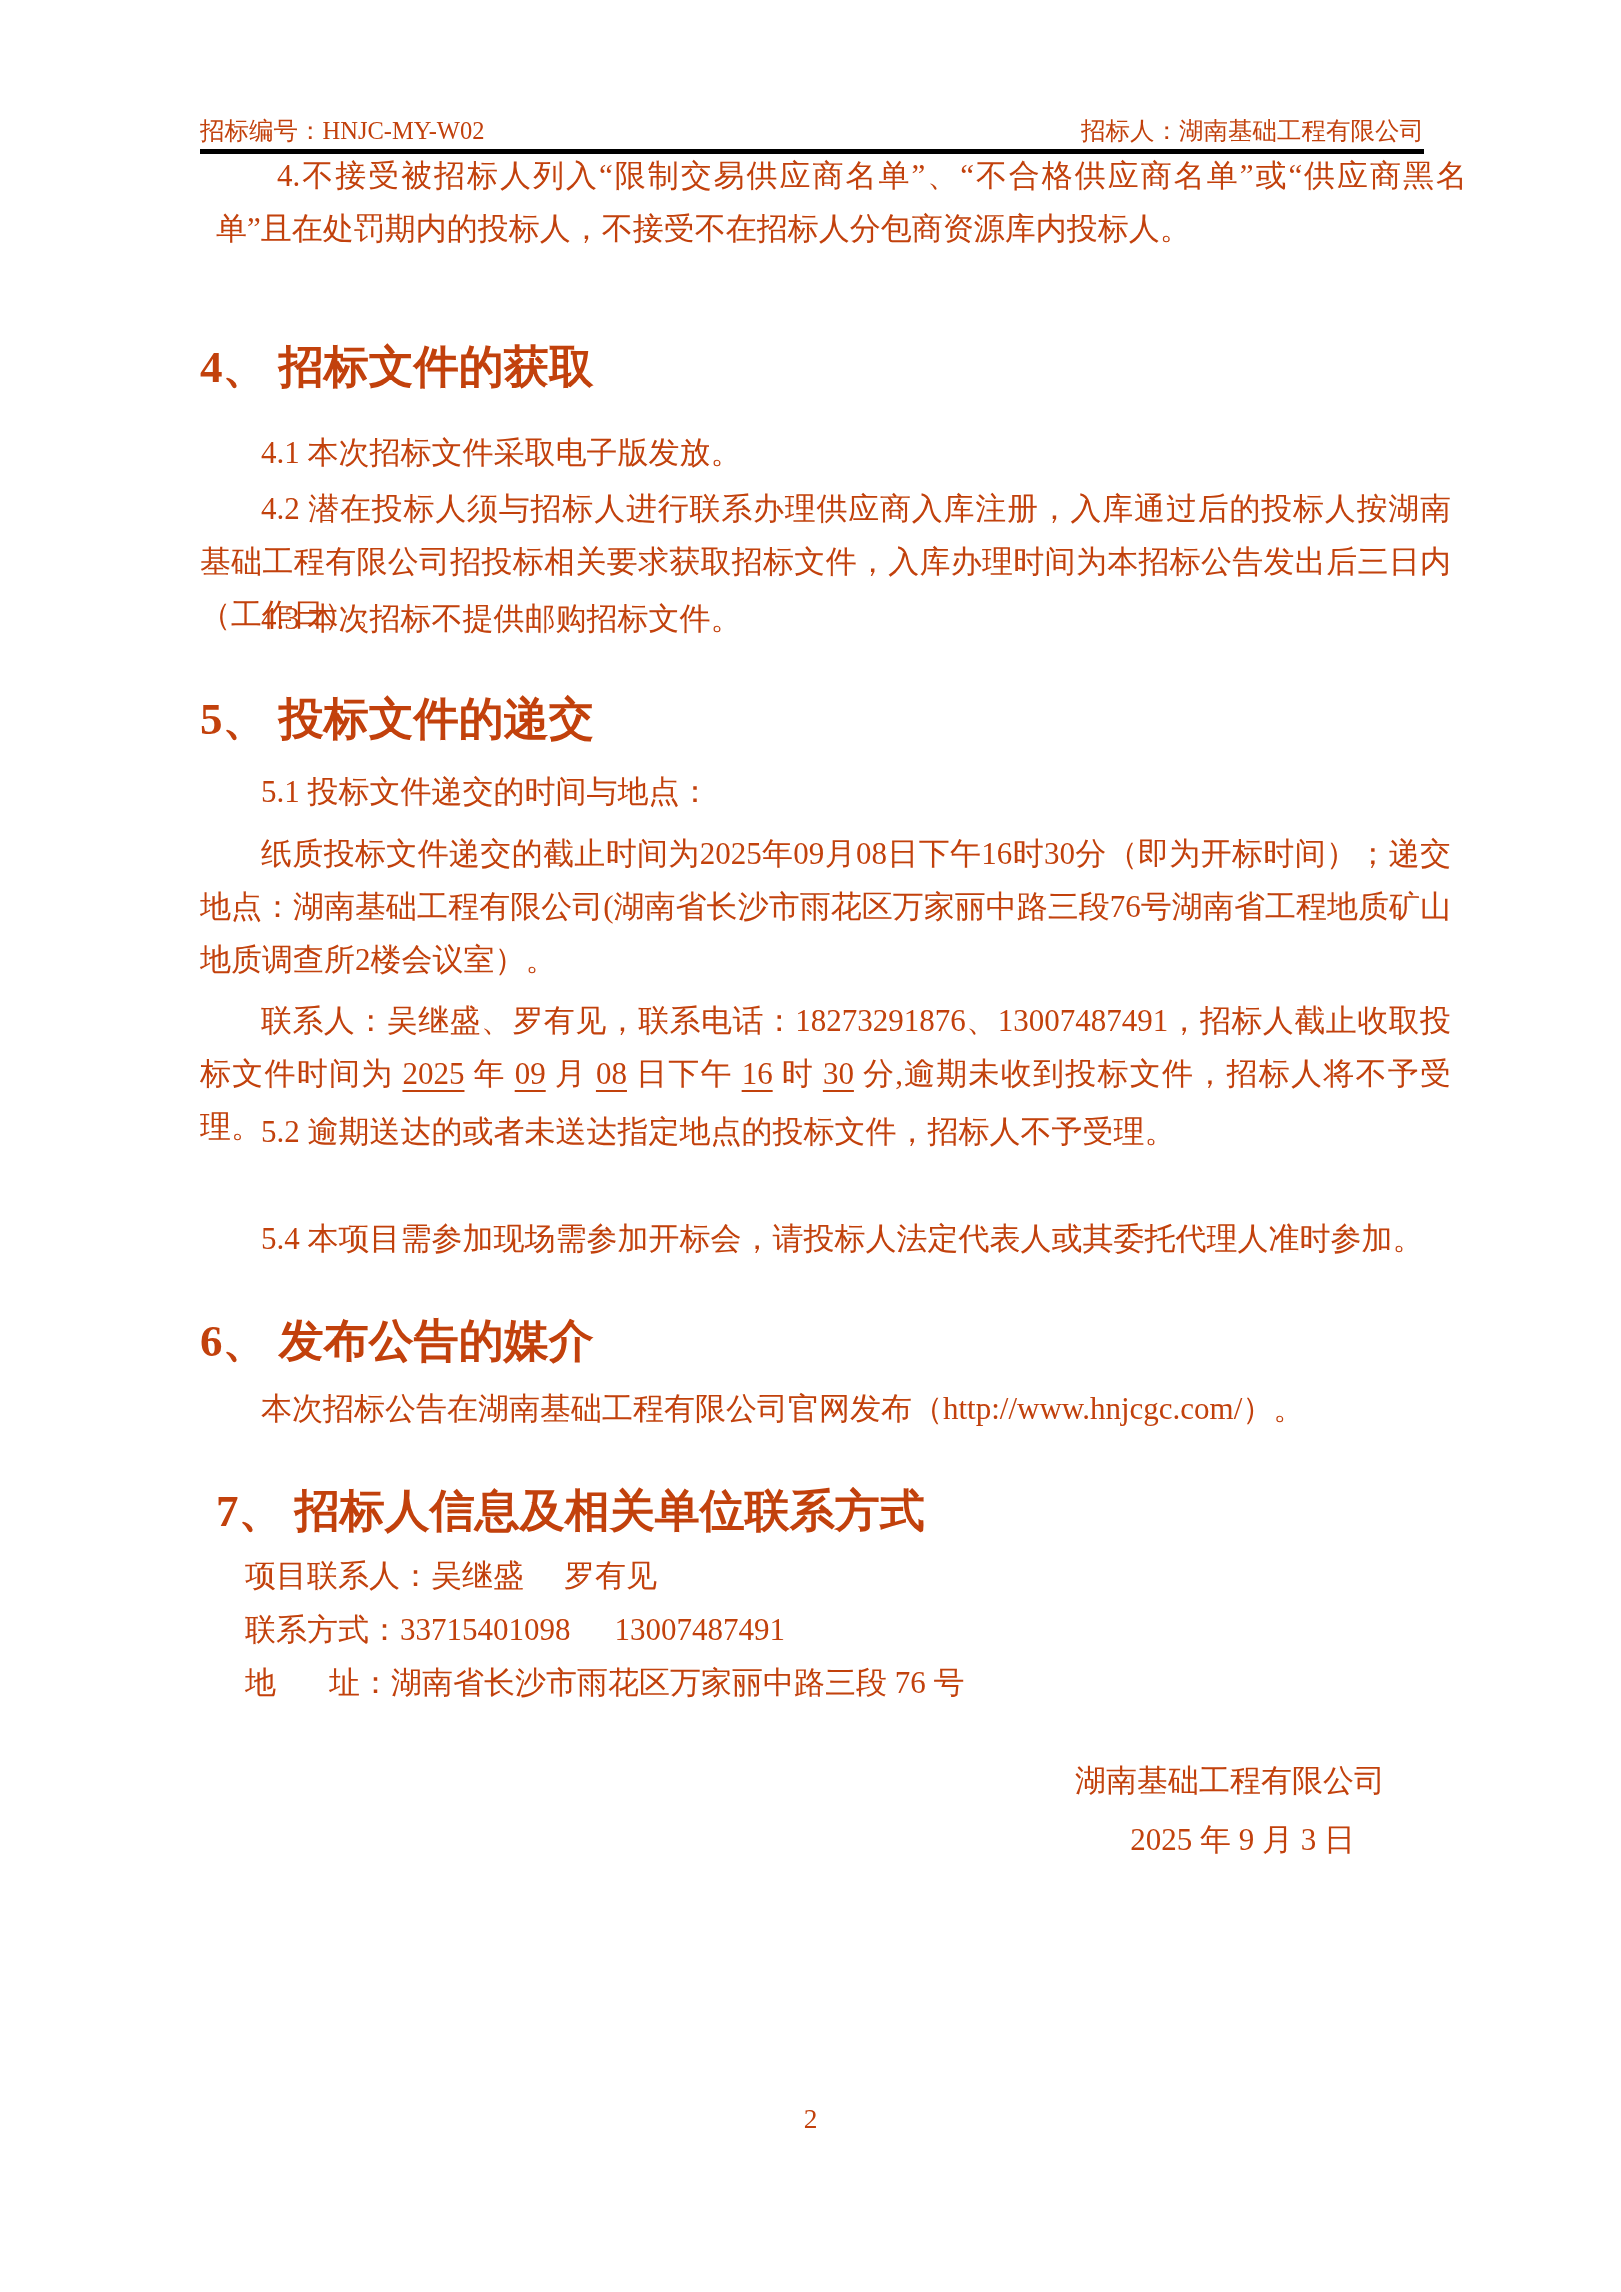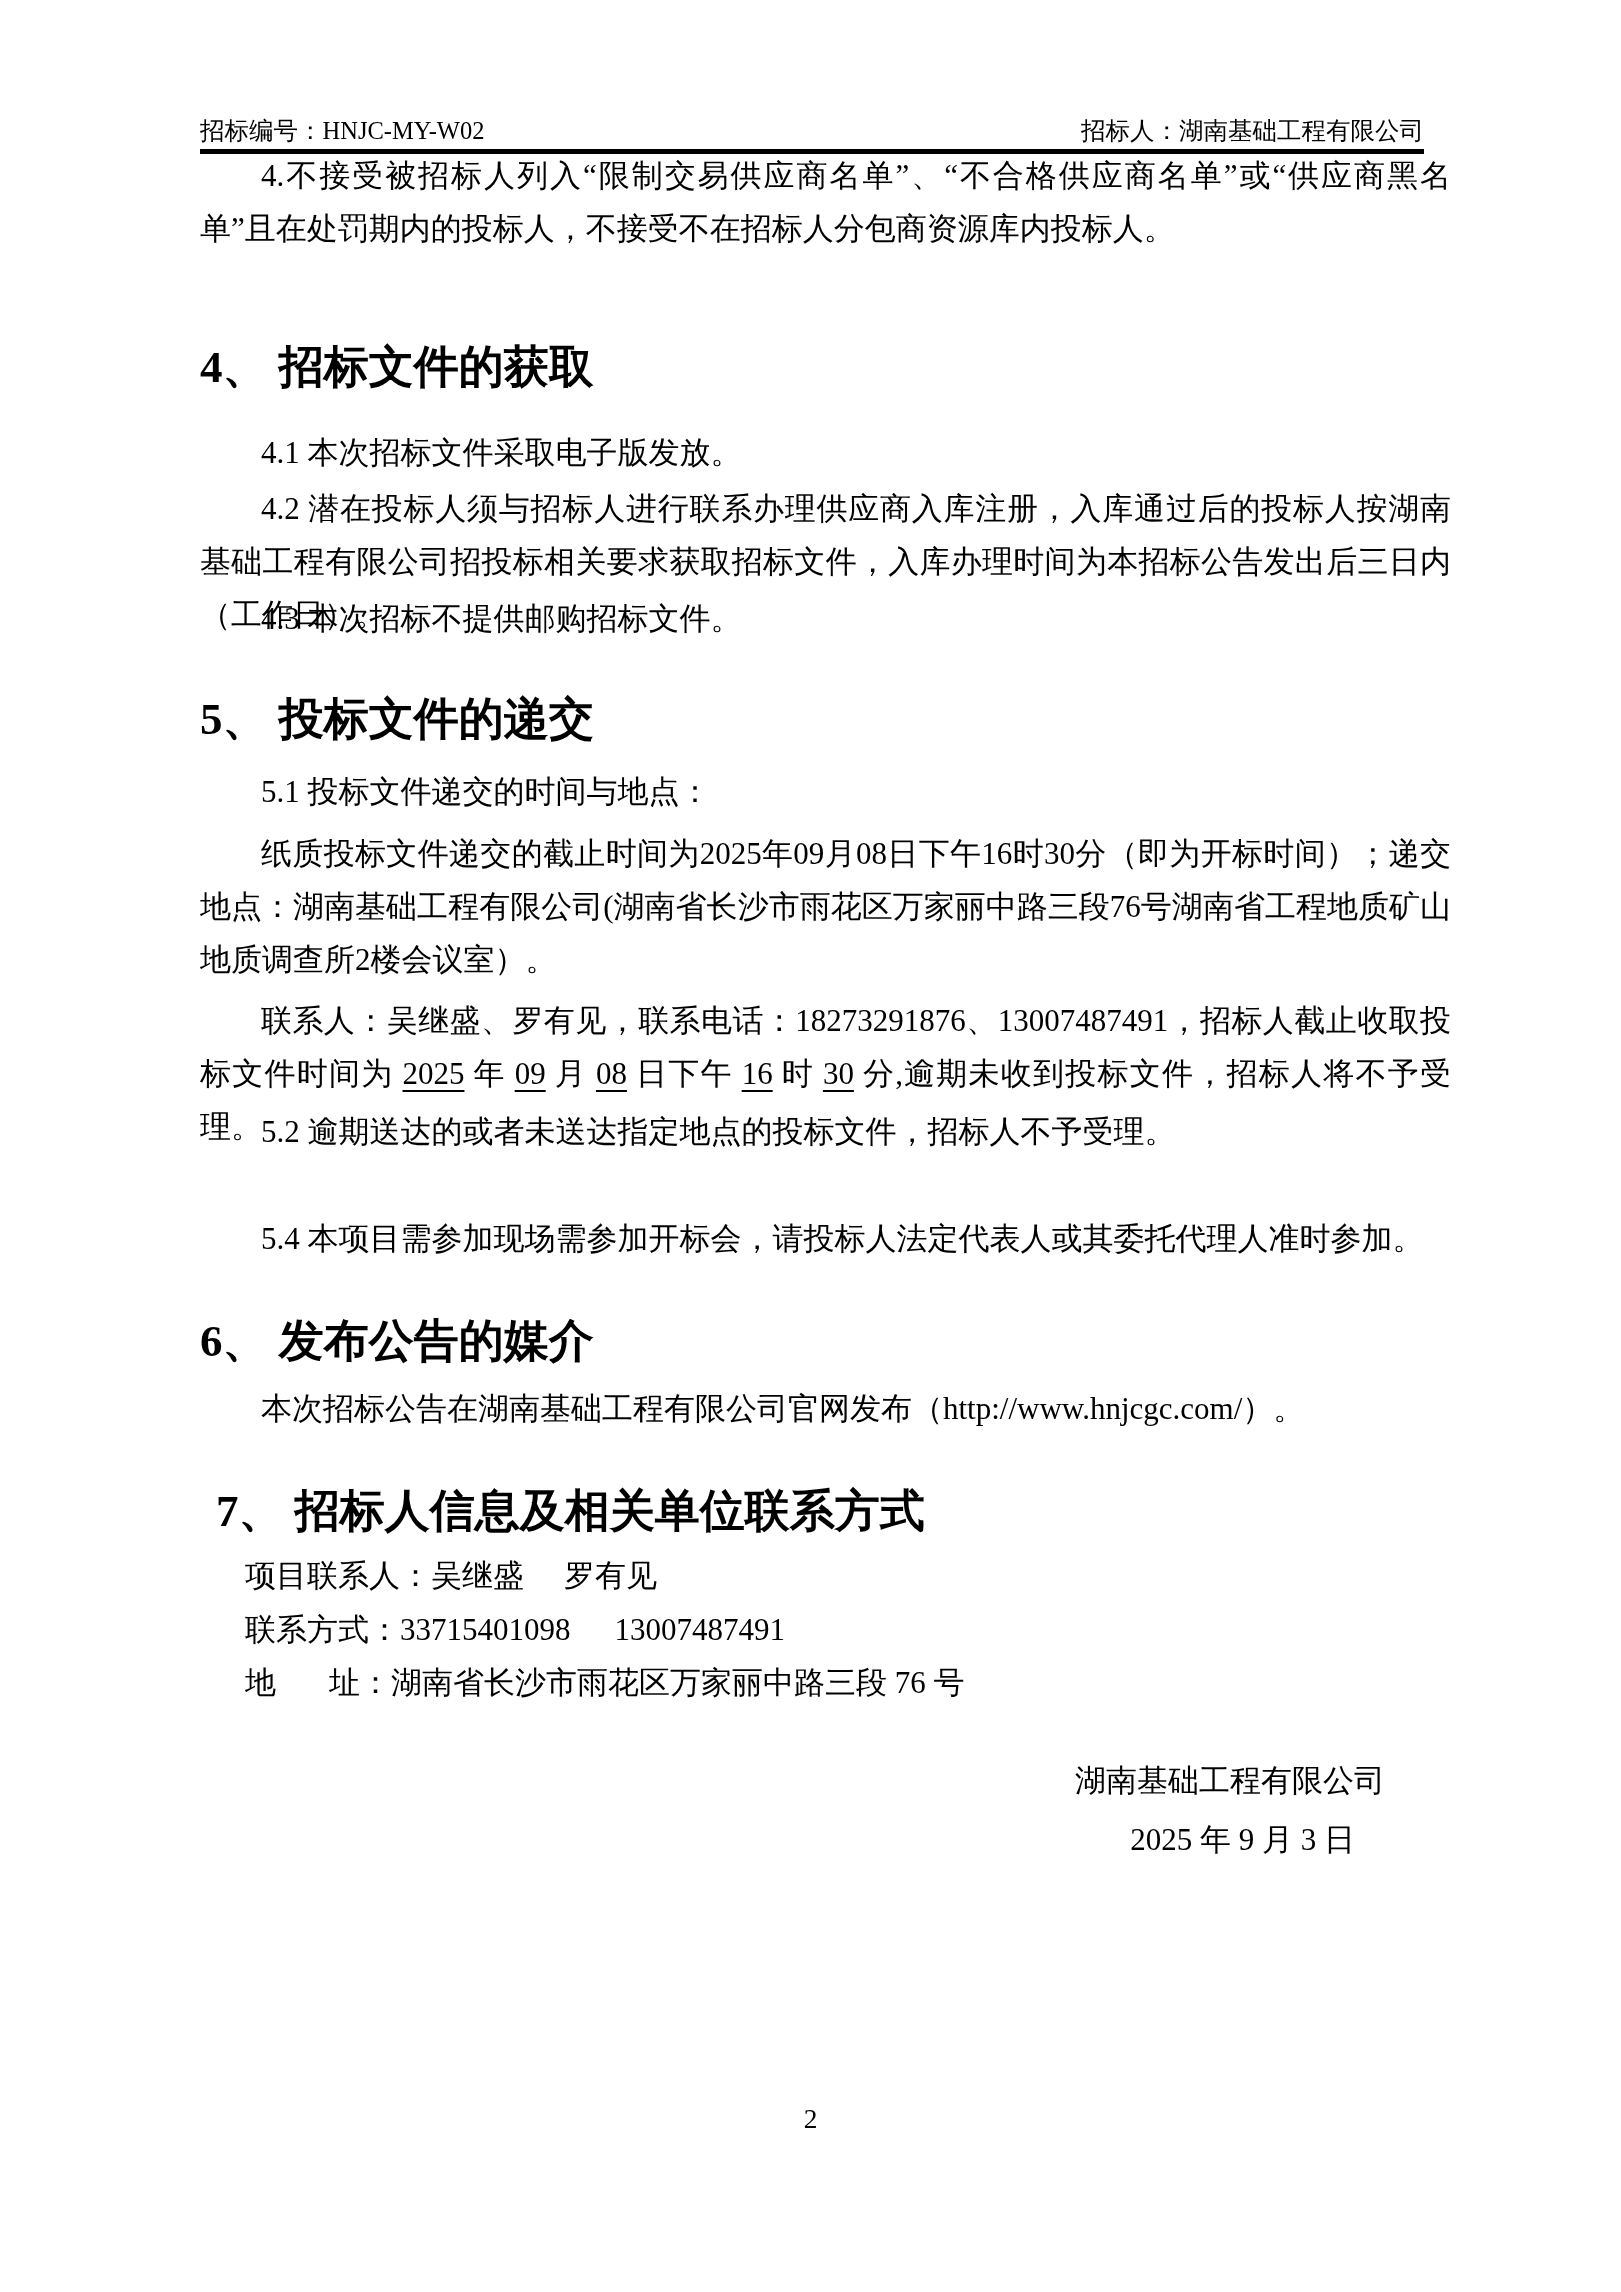--- a/index.html
+++ b/index.html
@@ -2,21 +2,21 @@
 <html><head>
 <meta charset="utf-8">
 <style>
   html,body{margin:0;padding:0;background:#ffffff;}
   .page{
     position:relative;
     width:1621px;
     height:2293px;
     background:#ffffff;
     font-family:"Liberation Serif","DejaVu Serif",serif;
-    color:#000000;
+    color:#c2410c;
     overflow:hidden;
   }
   .abs{position:absolute;}
   
   .header-row{
     left:200px;
     top:116px;
     width:1224px;
     display:flex;
     justify-content:space-between;
@@ -61,21 +61,21 @@
 </head>
 <body>
 
 <div class="page">
 
   <div class="abs header-row">
     <span>招标编号：HNJC-MY-W02</span>
     <span>招标人：湖南基础工程有限公司</span>
   </div>
 
-  <div class="abs body-text ind" style="top:149px;">4.不接受被招标人列入“限制交易供应商名单”、“不合格供应商名单”或“供应商黑名单”且在处罚期内的投标人，不接受不在招标人分包商资源库内投标人。</div>
+  <div class="abs body-text ind" style="top:149px;margin-left:16px;">4.不接受被招标人列入“限制交易供应商名单”、“不合格供应商名单”或“供应商黑名单”且在处罚期内的投标人，不接受不在招标人分包商资源库内投标人。</div>
 
   <div class="abs h" style="top:338px;">4、 招标文件的获取</div>
   <div class="abs body-text ind" style="top:426px;">4.1 本次招标文件采取电子版发放。</div>
   <div class="abs body-text ind" style="top:482px;">4.2 潜在投标人须与招标人进行联系办理供应商入库注册，入库通过后的投标人按湖南基础工程有限公司招投标相关要求获取招标文件，入库办理时间为本招标公告发出后三日内（工作日）。</div>
   <div class="abs body-text ind" style="top:592px;">4.3 本次招标不提供邮购招标文件。</div>
 
   <div class="abs h" style="top:690px;">5、 投标文件的递交</div>
   <div class="abs body-text ind" style="top:765px;">5.1 投标文件递交的时间与地点：</div>
   <div class="abs body-text ind" style="top:827px;">纸质投标文件递交的截止时间为2025年09月08日下午16时30分（即为开标时间）；递交地点：湖南基础工程有限公司(湖南省长沙市雨花区万家丽中路三段76号湖南省工程地质矿山地质调查所2楼会议室）。</div>
 

